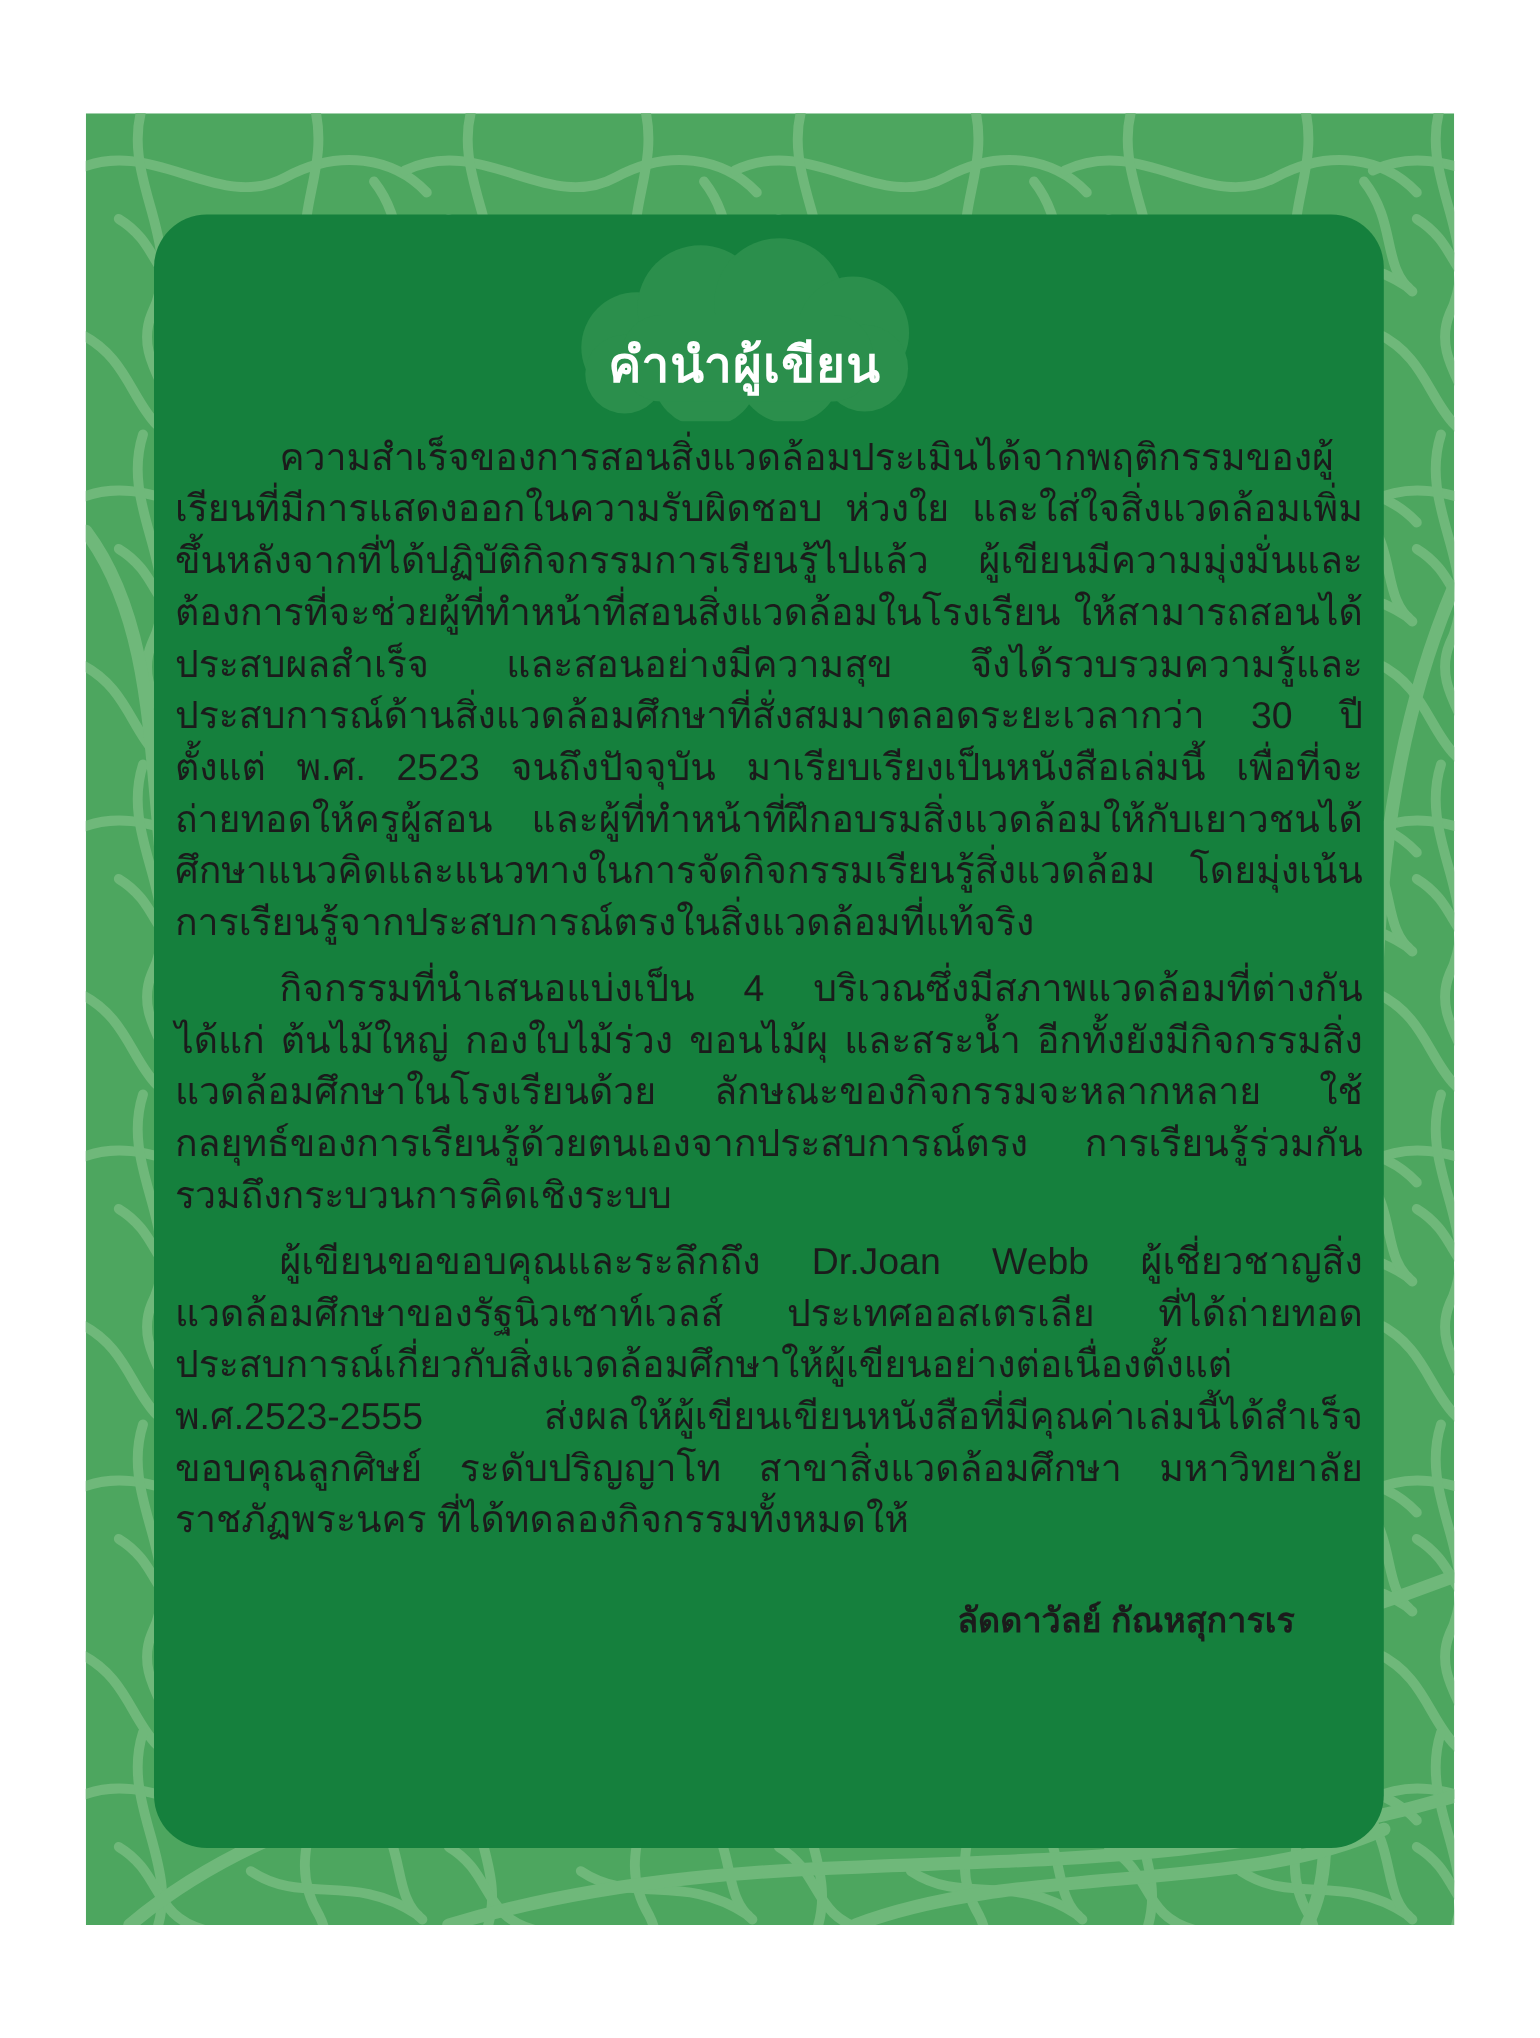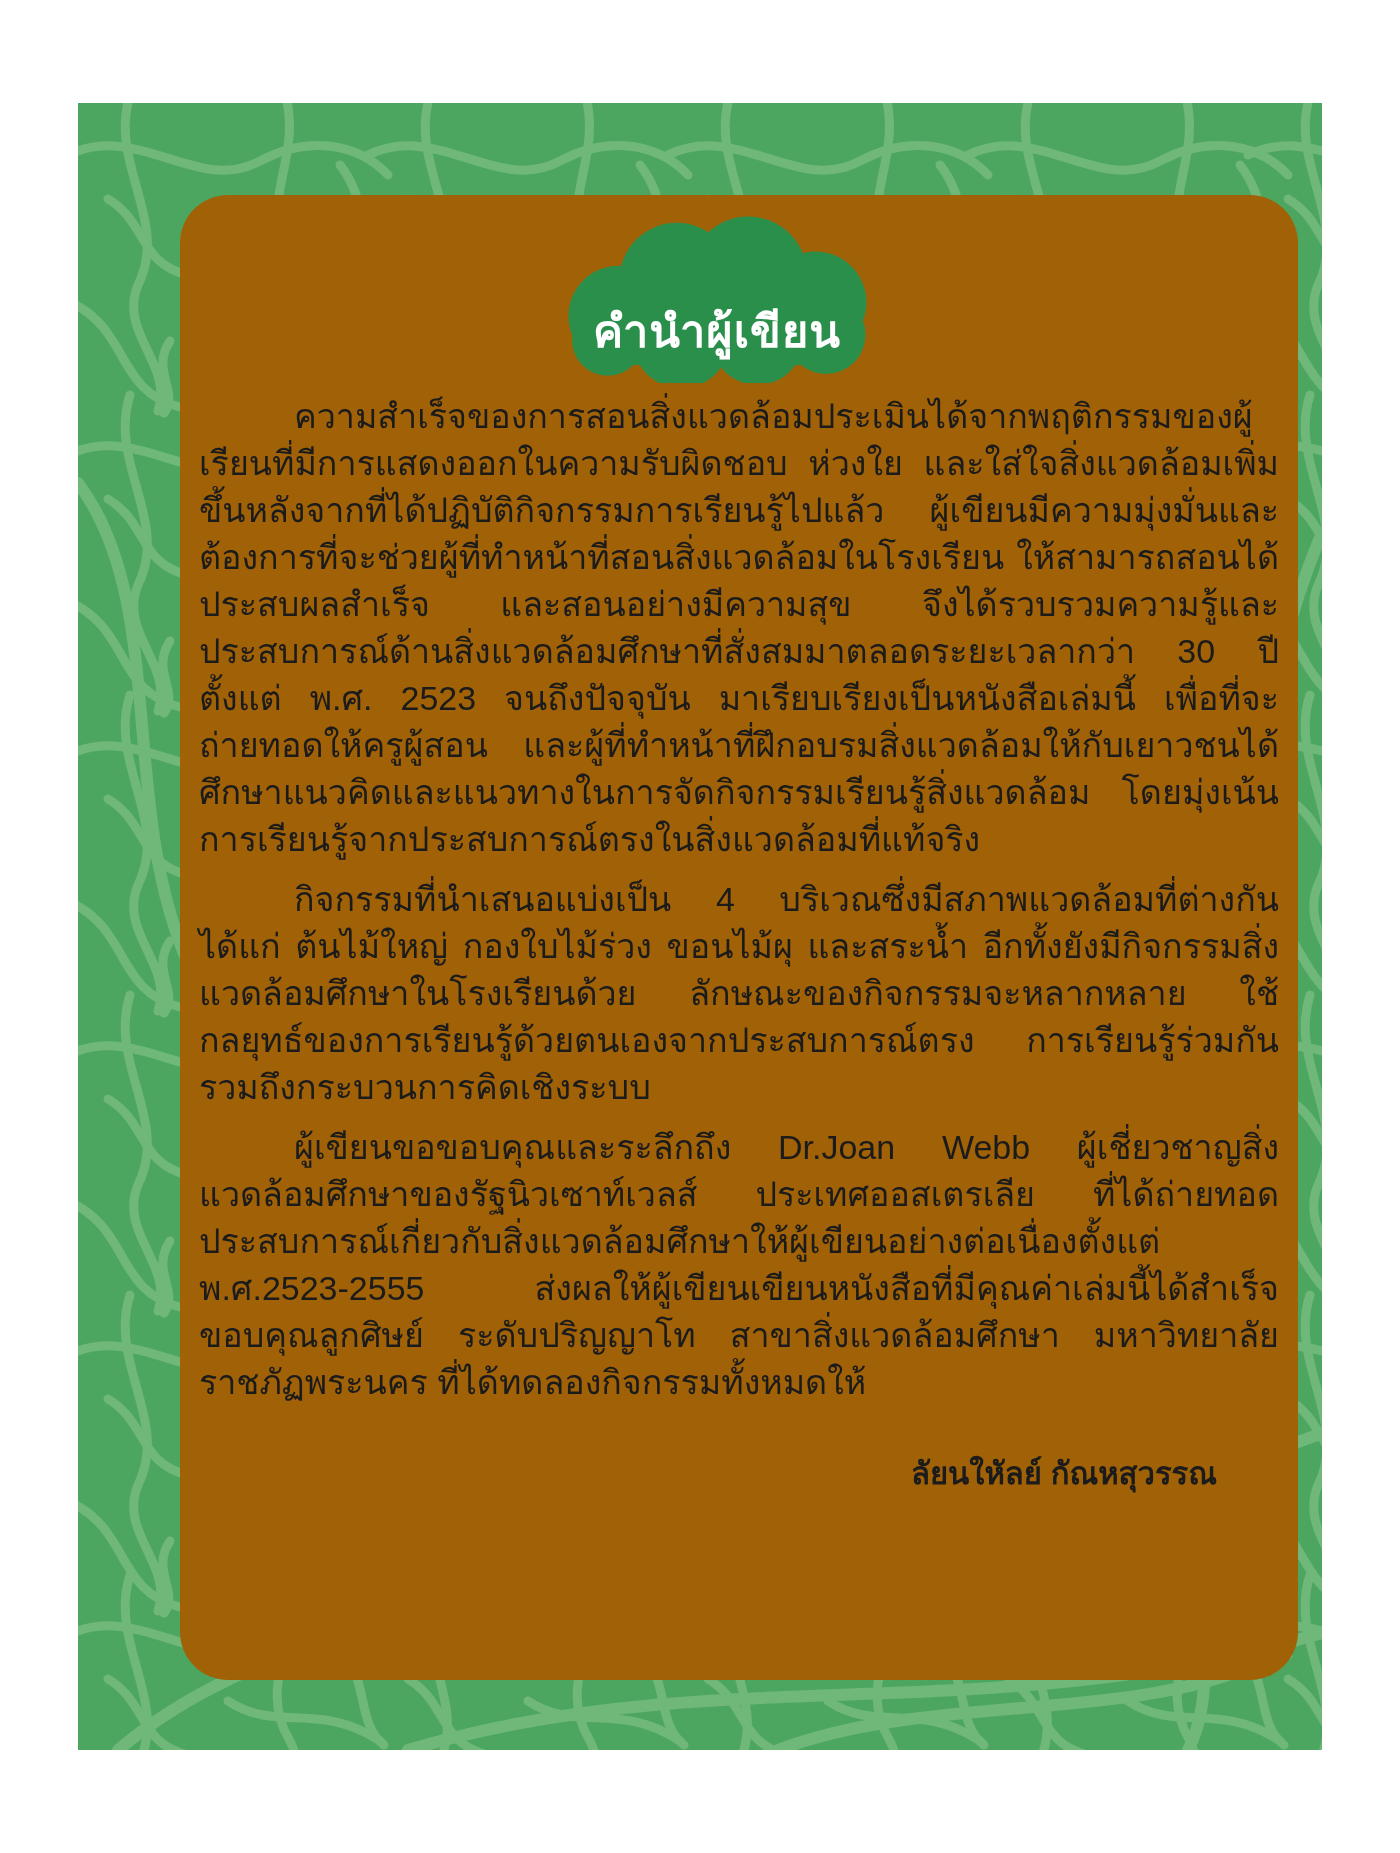--- a/index.html
+++ b/index.html
@@ -22,23 +22,22 @@
     width:100%; height:100%;
     display:block;
   }
   .frame-base{fill:var(--border-green,#4da65f);}
   .vein-stroke{stroke:var(--vein-green,#6fb87a); fill:none; stroke-linecap:round;}
   
   .card{
     position:absolute;
     left:140px; top:195px;
     width:1118px; height:1485px;
-    background:#a16207;
+    background:#15803d;
     border-radius:48px;
-    margin-left:40px;
   }
   .card-inner{
     padding:18px 16px 0 16px;
   }
   
   .cloud-wrap{
     position:relative;
     width:348px; height:170px;
     margin:0 auto 10px auto;
     transform:translateX(-22px);
@@ -155,18 +154,18 @@
         </svg>
         <div class="cloud-title">คำนำผู้เขียน</div>
       </div>
 
       <div class="body-text">
         <p>ความสำเร็จของการสอนสิ่งแวดล้อมประเมินได้จากพฤติกรรมของผู้เรียนที่มีการแสดงออกในความรับผิดชอบ ห่วงใย และใส่ใจสิ่งแวดล้อมเพิ่มขึ้นหลังจากที่ได้ปฏิบัติกิจกรรมการเรียนรู้ไปแล้ว ผู้เขียนมีความมุ่งมั่นและต้องการที่จะช่วยผู้ที่ทำหน้าที่สอนสิ่งแวดล้อมในโรงเรียน ให้สามารถสอนได้ประสบผลสำเร็จ และสอนอย่างมีความสุข จึงได้รวบรวมความรู้และประสบการณ์ด้านสิ่งแวดล้อมศึกษาที่สั่งสมมาตลอดระยะเวลากว่า 30 ปี ตั้งแต่ พ.ศ. 2523 จนถึงปัจจุบัน มาเรียบเรียงเป็นหนังสือเล่มนี้ เพื่อที่จะถ่ายทอดให้ครูผู้สอน และผู้ที่ทำหน้าที่ฝึกอบรมสิ่งแวดล้อมให้กับเยาวชนได้ศึกษาแนวคิดและแนวทางในการจัดกิจกรรมเรียนรู้สิ่งแวดล้อม โดยมุ่งเน้นการเรียนรู้จากประสบการณ์ตรงในสิ่งแวดล้อมที่แท้จริง</p>
         <p>กิจกรรมที่นำเสนอแบ่งเป็น 4 บริเวณซึ่งมีสภาพแวดล้อมที่ต่างกัน ได้แก่ ต้นไม้ใหญ่ กองใบไม้ร่วง ขอนไม้ผุ และสระน้ำ อีกทั้งยังมีกิจกรรมสิ่งแวดล้อมศึกษาในโรงเรียนด้วย ลักษณะของกิจกรรมจะหลากหลาย ใช้กลยุทธ์ของการเรียนรู้ด้วยตนเองจากประสบการณ์ตรง การเรียนรู้ร่วมกัน รวมถึงกระบวนการคิดเชิงระบบ</p>
         <p>ผู้เขียนขอขอบคุณและระลึกถึง Dr.Joan Webb ผู้เชี่ยวชาญสิ่งแวดล้อมศึกษาของรัฐนิวเซาท์เวลส์ ประเทศออสเตรเลีย ที่ได้ถ่ายทอดประสบการณ์เกี่ยวกับสิ่งแวดล้อมศึกษาให้ผู้เขียนอย่างต่อเนื่องตั้งแต่ พ.ศ.2523-2555 ส่งผลให้ผู้เขียนเขียนหนังสือที่มีคุณค่าเล่มนี้ได้สำเร็จ ขอบคุณลูกศิษย์ ระดับปริญญาโท สาขาสิ่งแวดล้อมศึกษา มหาวิทยาลัยราชภัฏพระนคร ที่ได้ทดลองกิจกรรมทั้งหมดให้</p>
       </div>
 
-      <div class="signature">ลัยนใหัลย์ กัณหสุวรรณ</div>
+      <div class="signature">ลัดดาวัลย์ กัณหสุการเร</div>
 
     </div>
   </div>
 
 </div>
 
 </body></html>

